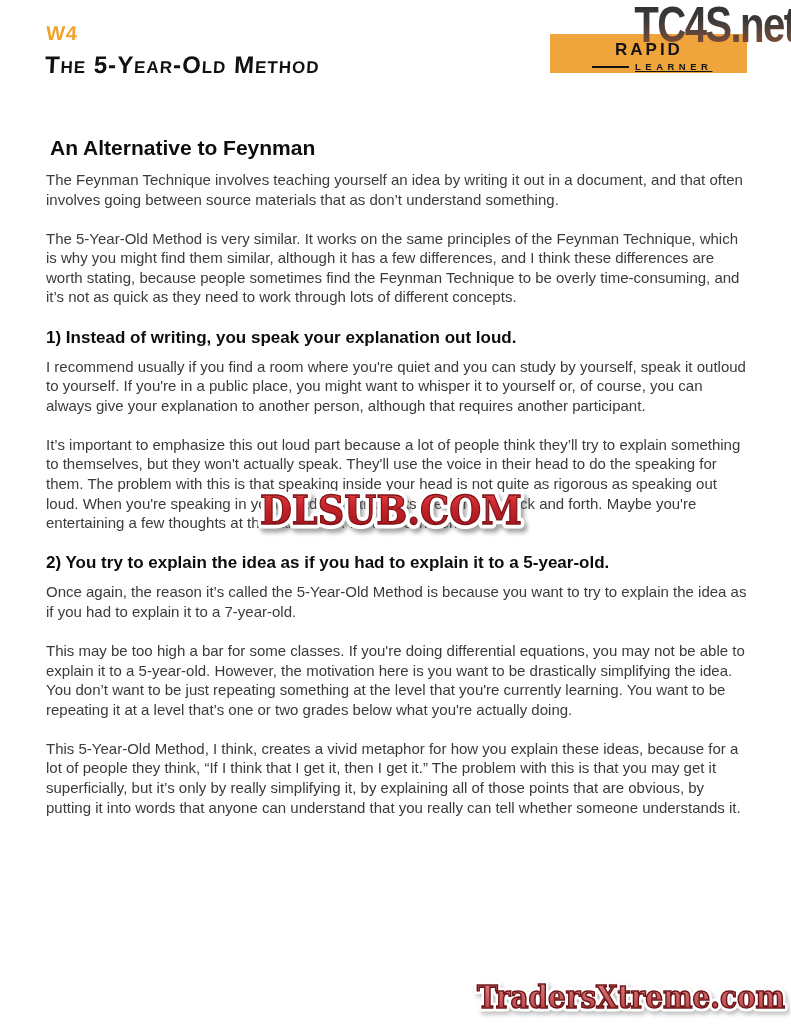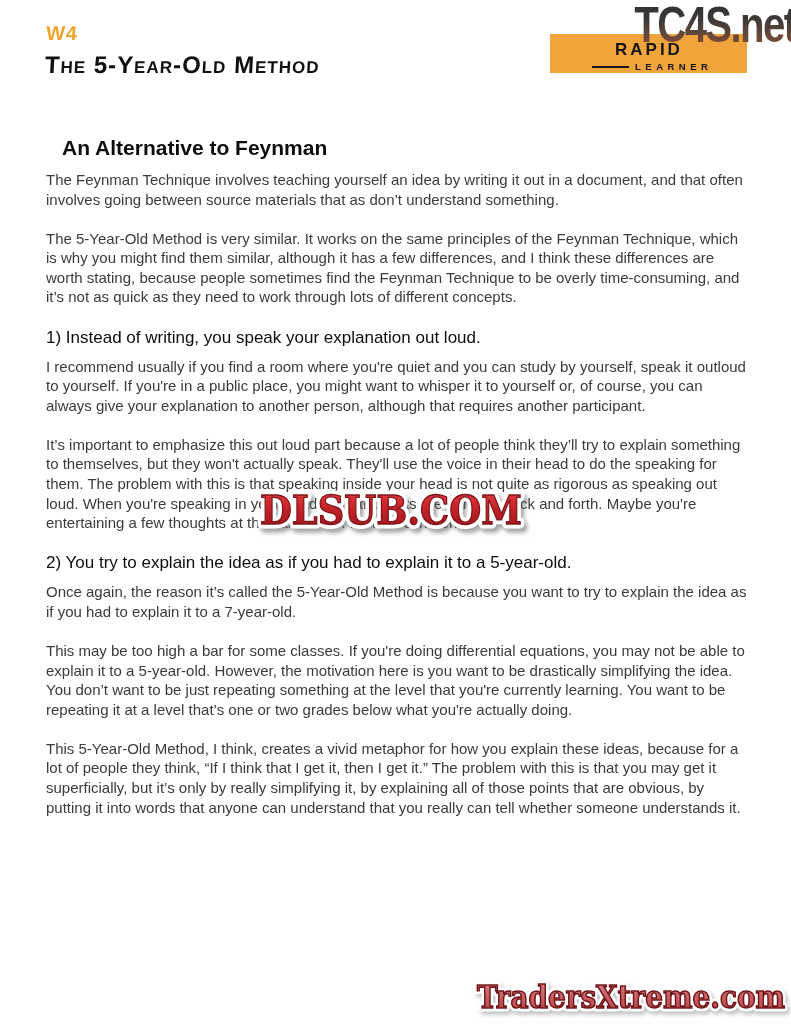--- a/index.html
+++ b/index.html
@@ -57,20 +57,21 @@
     letter-spacing: 3px;
     color: #141414;
   }
   .rapid-row2 { display: flex; align-items: center; gap: 6px; margin-top: 1px; }
   .rapid-line { width: 37px; height: 2px; background: #141414; }
   .rapid-bottom {
     font-size: 9.5px;
     font-weight: 700;
     letter-spacing: 4.5px;
     color: #141414;
+    text-decoration: underline;
   }
   .tc4s-logo {
     position: absolute;
     right: -4px; top: -4px;
     z-index: 2;
     font-size: 49px;
     font-weight: 900;
     letter-spacing: -2px;
     transform: scaleX(0.82) scaleY(1.02);
     transform-origin: top right;
@@ -90,26 +91,26 @@
     color: #3b3b3b;
     font-size: 15px;
     line-height: 19.6px;
   }
   .content p { margin: 0 0 19.5px 0; }
   .content h1 {
     font-size: 21px;
     line-height: 26px;
     font-weight: 700;
     color: #0d0d0d;
-    margin: 31px 0 9px 16px;
+    margin: 31px 0 9px 4px;
   }
   .content h2 {
     font-size: 17px;
     line-height: 22px;
-    font-weight: 400;
+    font-weight: 700;
     color: #0d0d0d;
     margin: 0 0 8px 0;
   }
 
   
   .dlsub-wm {
     position: absolute;
     left: 252px; top: 480px;
     z-index: 5;
   }

